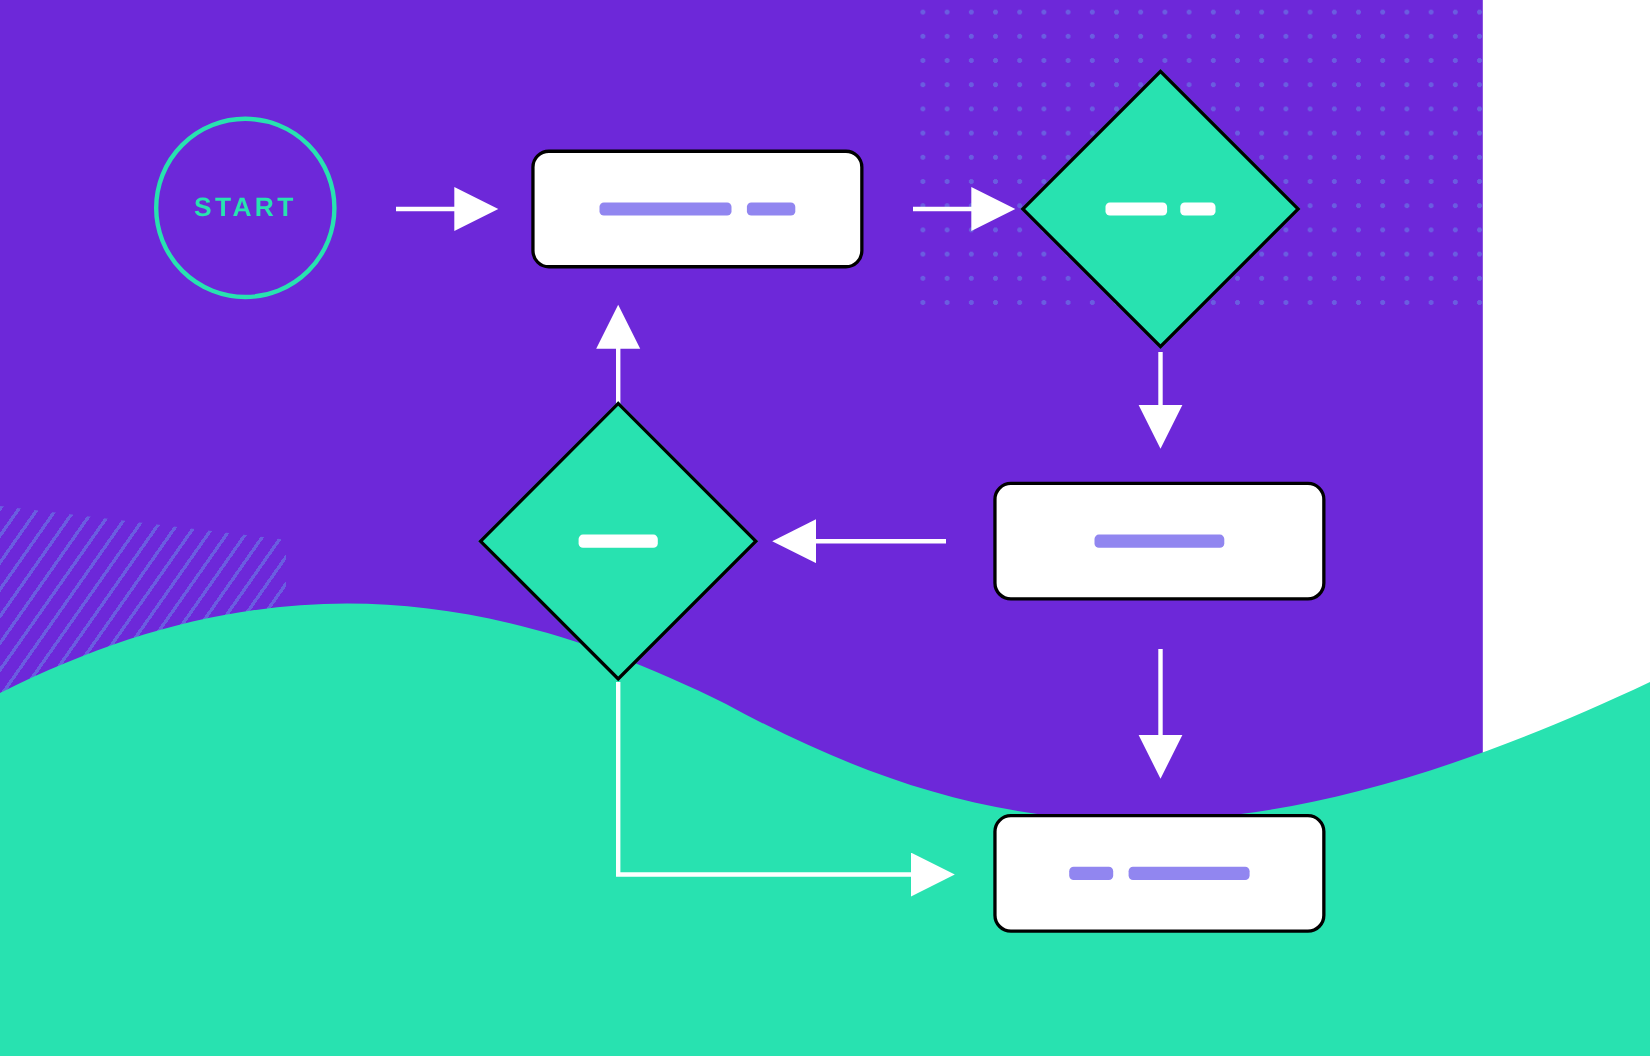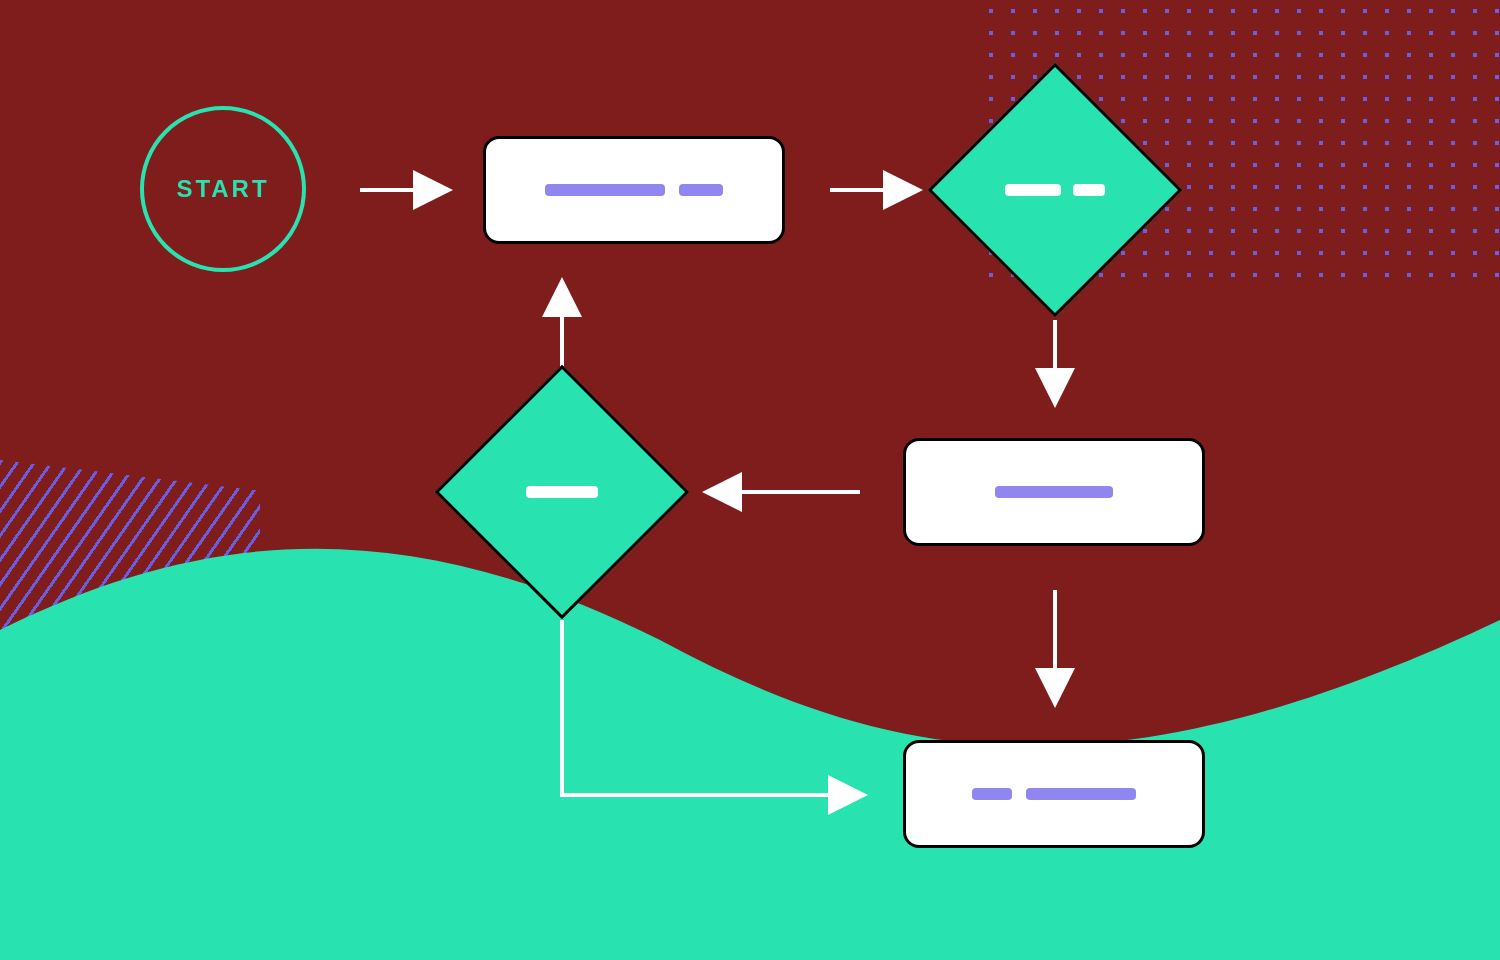--- a/index.html
+++ b/index.html
@@ -1,16 +1,16 @@
 <!DOCTYPE html>
 <html><head>
 <meta charset="utf-8">
 <style>
   html,body{margin:0;padding:0;width:1500px;height:960px;overflow:hidden;font-family:Arial,Helvetica,sans-serif;}
-  .stage{position:relative;width:1500px;height:960px;background:#7f1d1d;}
+  .stage{position:relative;width:1348px;height:960px;background:#6d28d9;}
   
   .dots{position:absolute;top:0;right:0;width:520px;height:280px;
         background-image:radial-gradient(#6a5de0 2.2px, transparent 2.2px);
         background-size:22px 22px;background-position:0 0;}
   
   .hatch{position:absolute;left:0;top:460px;width:260px;height:170px;
          background:repeating-linear-gradient(125deg,#6a5de0 0 3px,transparent 3px 14px);
          clip-path:polygon(0 0,100% 18%,100% 100%,0 100%);}
   
   .wave{position:absolute;left:0;bottom:0;width:1500px;height:480px;}

